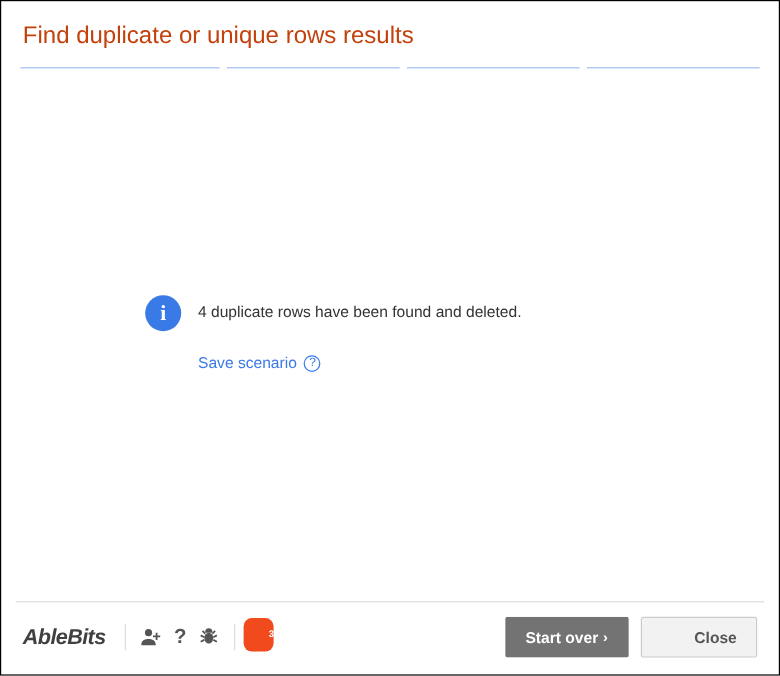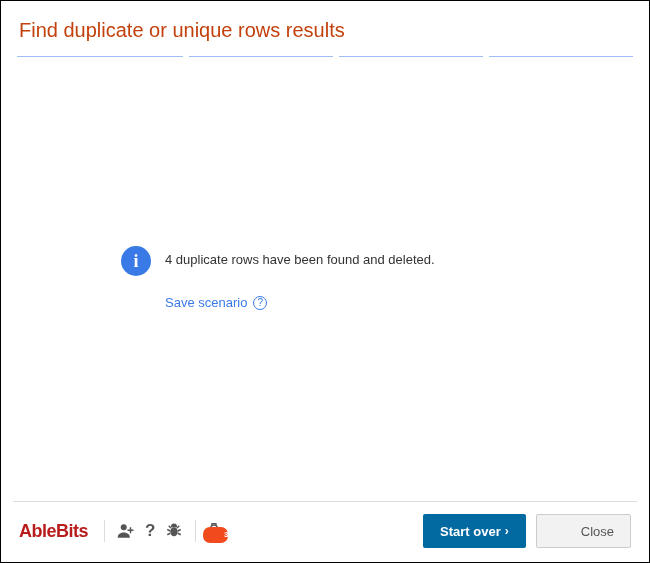--- a/index.html
+++ b/index.html
@@ -93,21 +93,22 @@
   }
 
   .footer {
     border-top: 1px solid #ddd;
     display: flex;
     align-items: center;
     padding: 12px 6px 6px 6px;
     gap: 10px;
   }
   .brand {
-    color: #b91c1c;
+    color: #404040;
+    font-style: italic;
     font-weight: 900;
     font-size: 18px;
     letter-spacing: -0.5px;
     padding-right: 6px;
   }
   .vdiv {
     width: 1px;
     height: 22px;
     background: #ddd;
   }
@@ -143,53 +144,53 @@
   .badge-wrap svg { width: 16px; height: 18px; }
   .badge-count {
     position: absolute;
     bottom: -3px;
     right: -6px;
     background: #f04a1d;
     color: #fff;
     font-size: 8px;
     font-weight: 700;
     border-radius: 7px;
-    width: 14px; height: 16px;
+    width: 14px; height: 28px;
     display: flex;
     align-items: center;
     justify-content: center;
     line-height: 1;
     padding-left: 25px;
   }
   .spacer { flex: 1 1 auto; }
   .btn {
     height: 34px;
     padding: 0 16px;
     font-size: 13px;
     border-radius: 2px;
     cursor: pointer;
     border: 1px solid transparent;
     display: inline-flex;
     align-items: center;
     gap: 4px;
   }
   .btn-primary {
-    background: #0369a1;
+    background: #737373;
     color: #fff;
     font-weight: 700;
   }
   .btn-primary .chev {
     font-size: 12px;
     font-weight: 700;
   }
   .btn-secondary {
     background: #f2f2f2;
     color: #555;
     border: 1px solid #ccc;
-    font-weight: 400;
+    font-weight: 700;
     min-width: 86px;
     justify-content: center;
     padding-left: 44px;
   }
 </style>
 </head>
 <body>
 
 <div class="title">Find duplicate or unique rows results</div>
 

